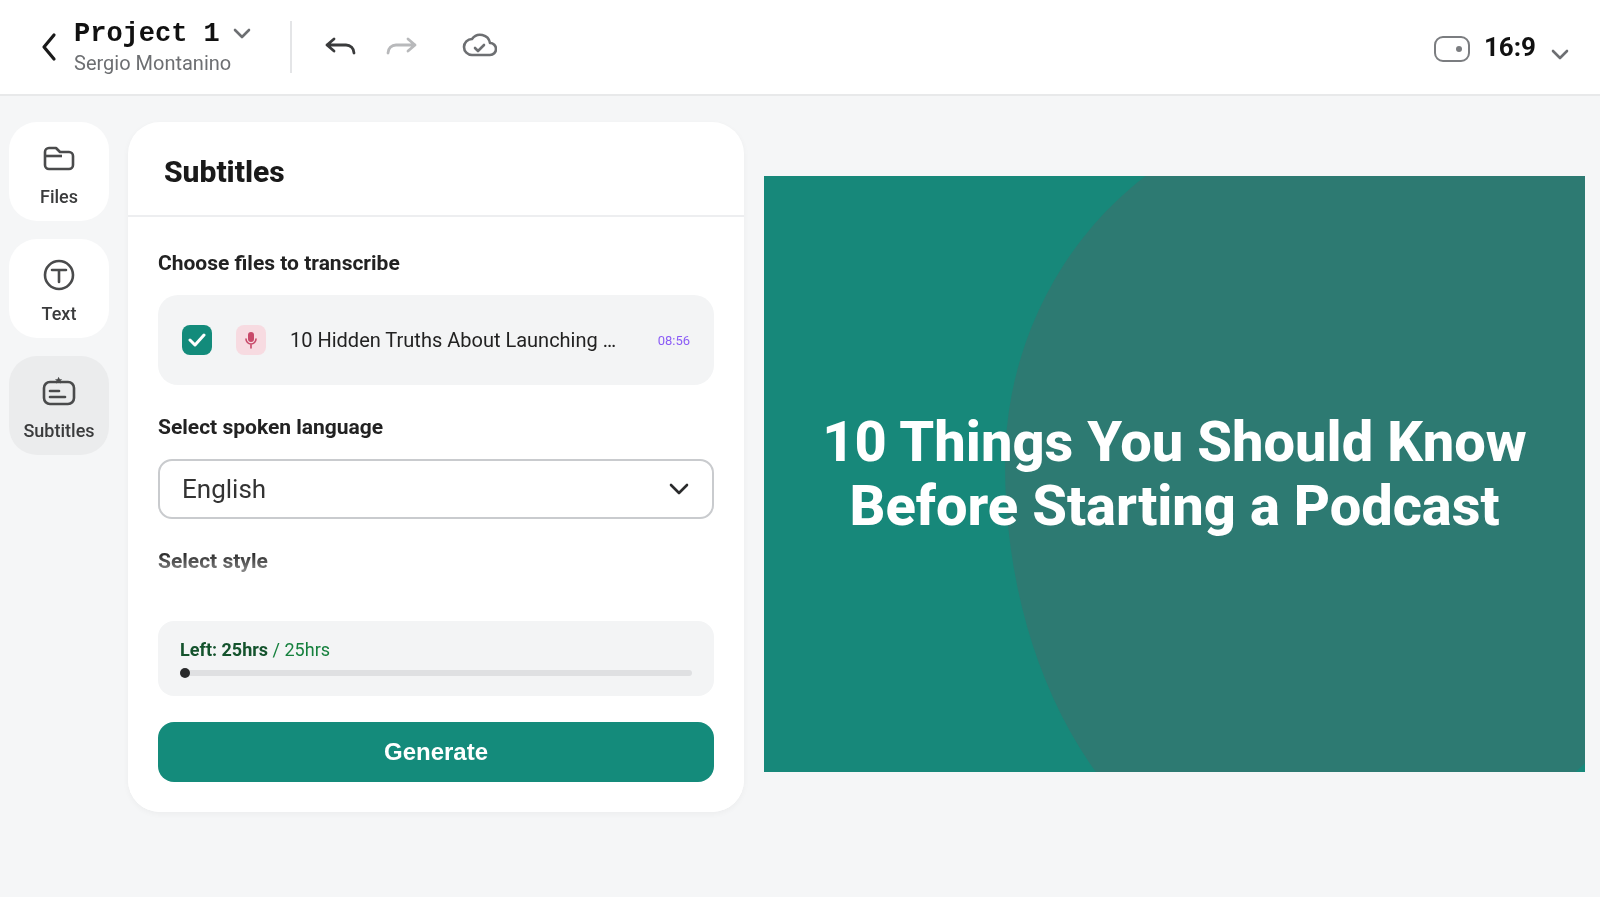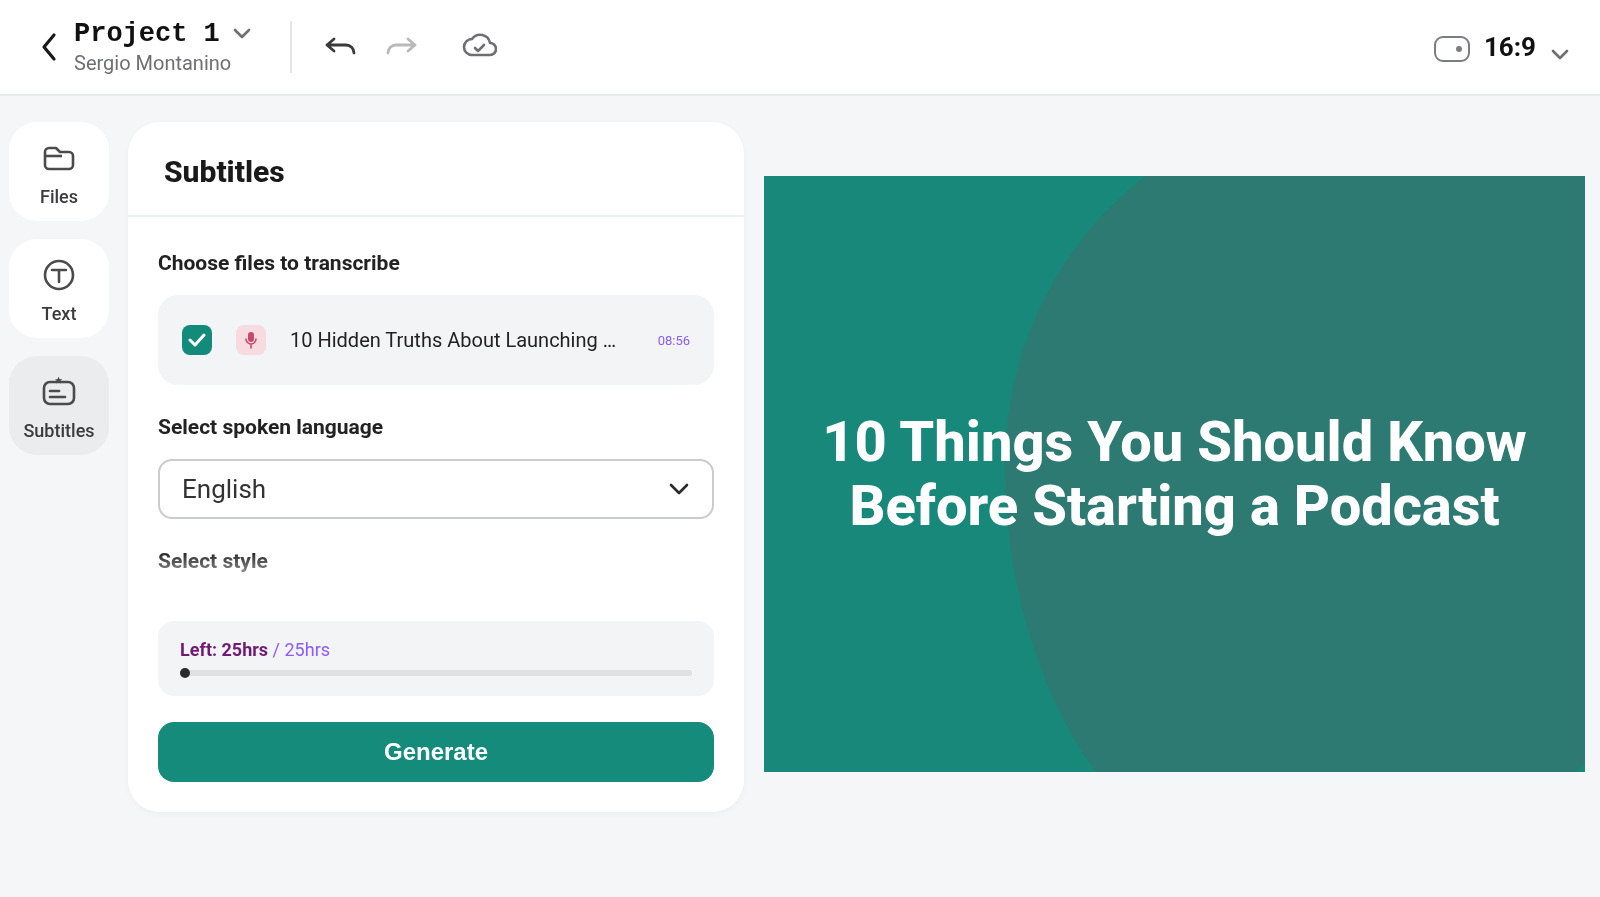--- a/index.html
+++ b/index.html
@@ -175,22 +175,22 @@
     padding: 0 30px 30px 30px;
     background: #ffffff;
   }
   .quota-card {
     background: #f3f4f5;
     border-radius: 16px;
     padding: 18px 22px 20px 22px;
     margin-bottom: 26px;
   }
   .quota-text { font-size: 18px; }
-  .quota-left { color: #701a75; font-weight: 700; }
-  .quota-total { color: #8b5cf6; }
+  .quota-left { color: #14532d; font-weight: 700; }
+  .quota-total { color: #15803d; }
   .quota-bar {
     margin-top: 10px;
     height: 6px;
     background: #dfe0e2;
     border-radius: 3px;
     position: relative;
   }
   .quota-bar::before {
     content: "";
     position: absolute;

